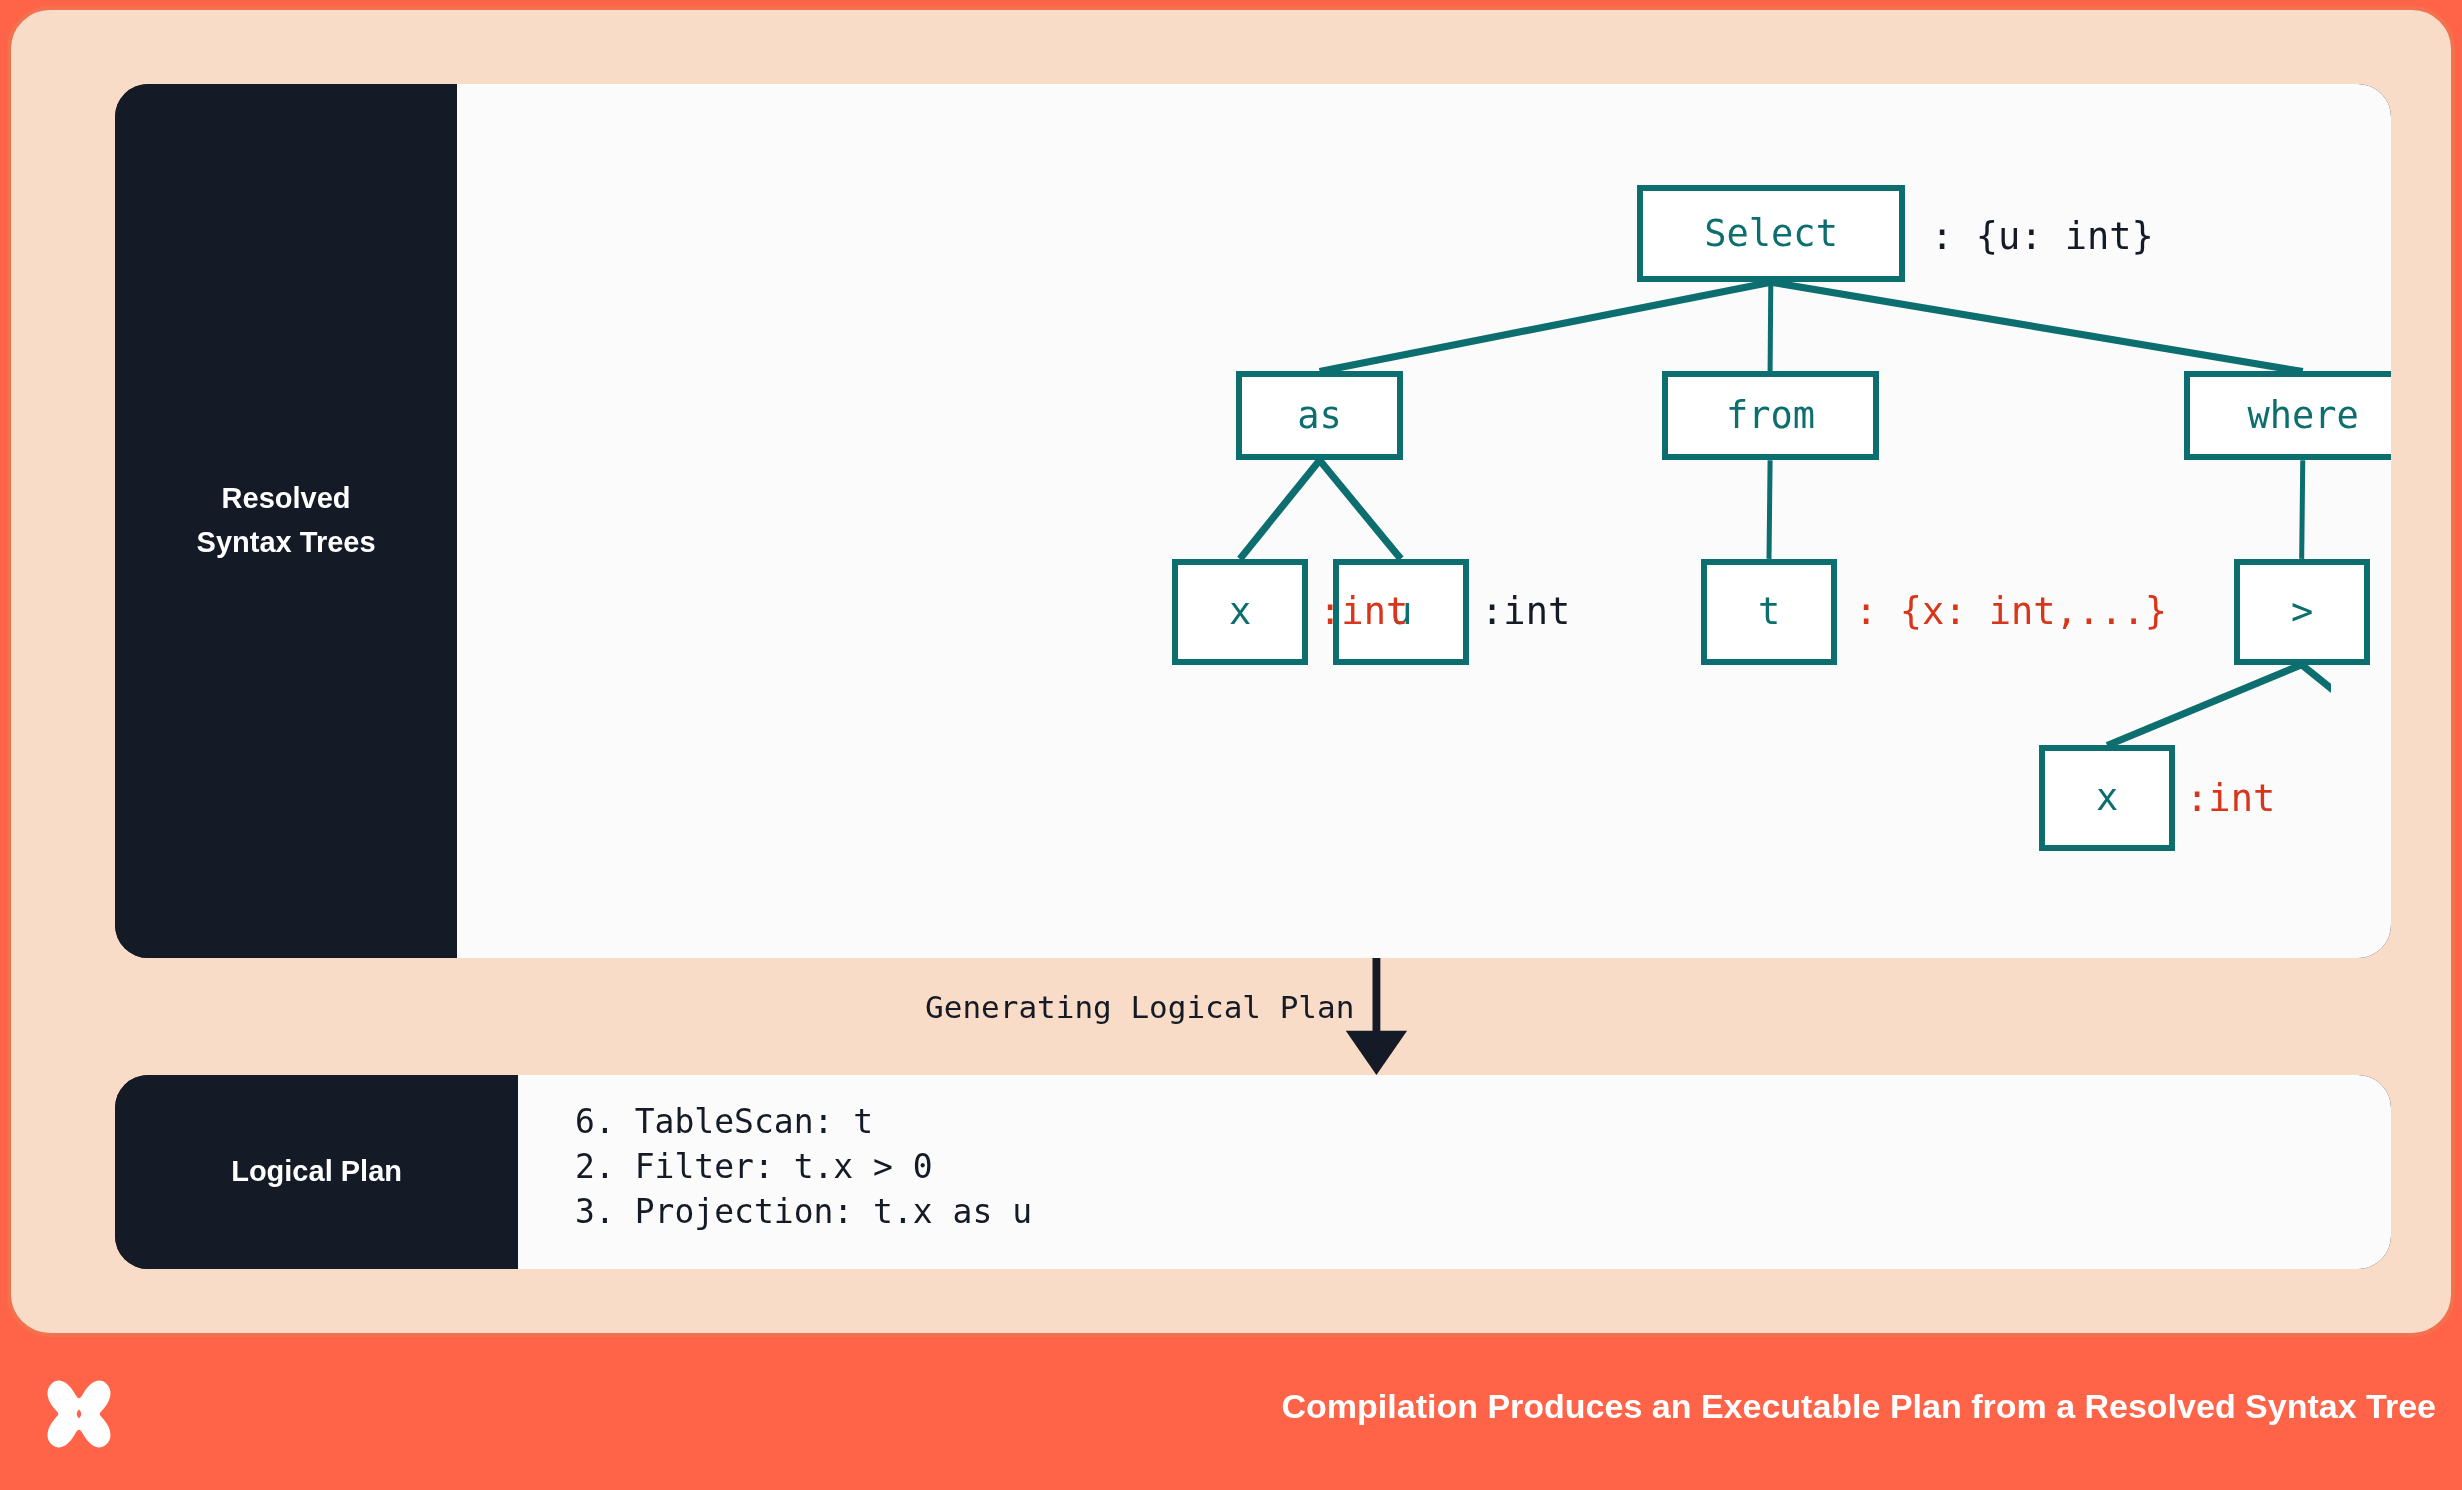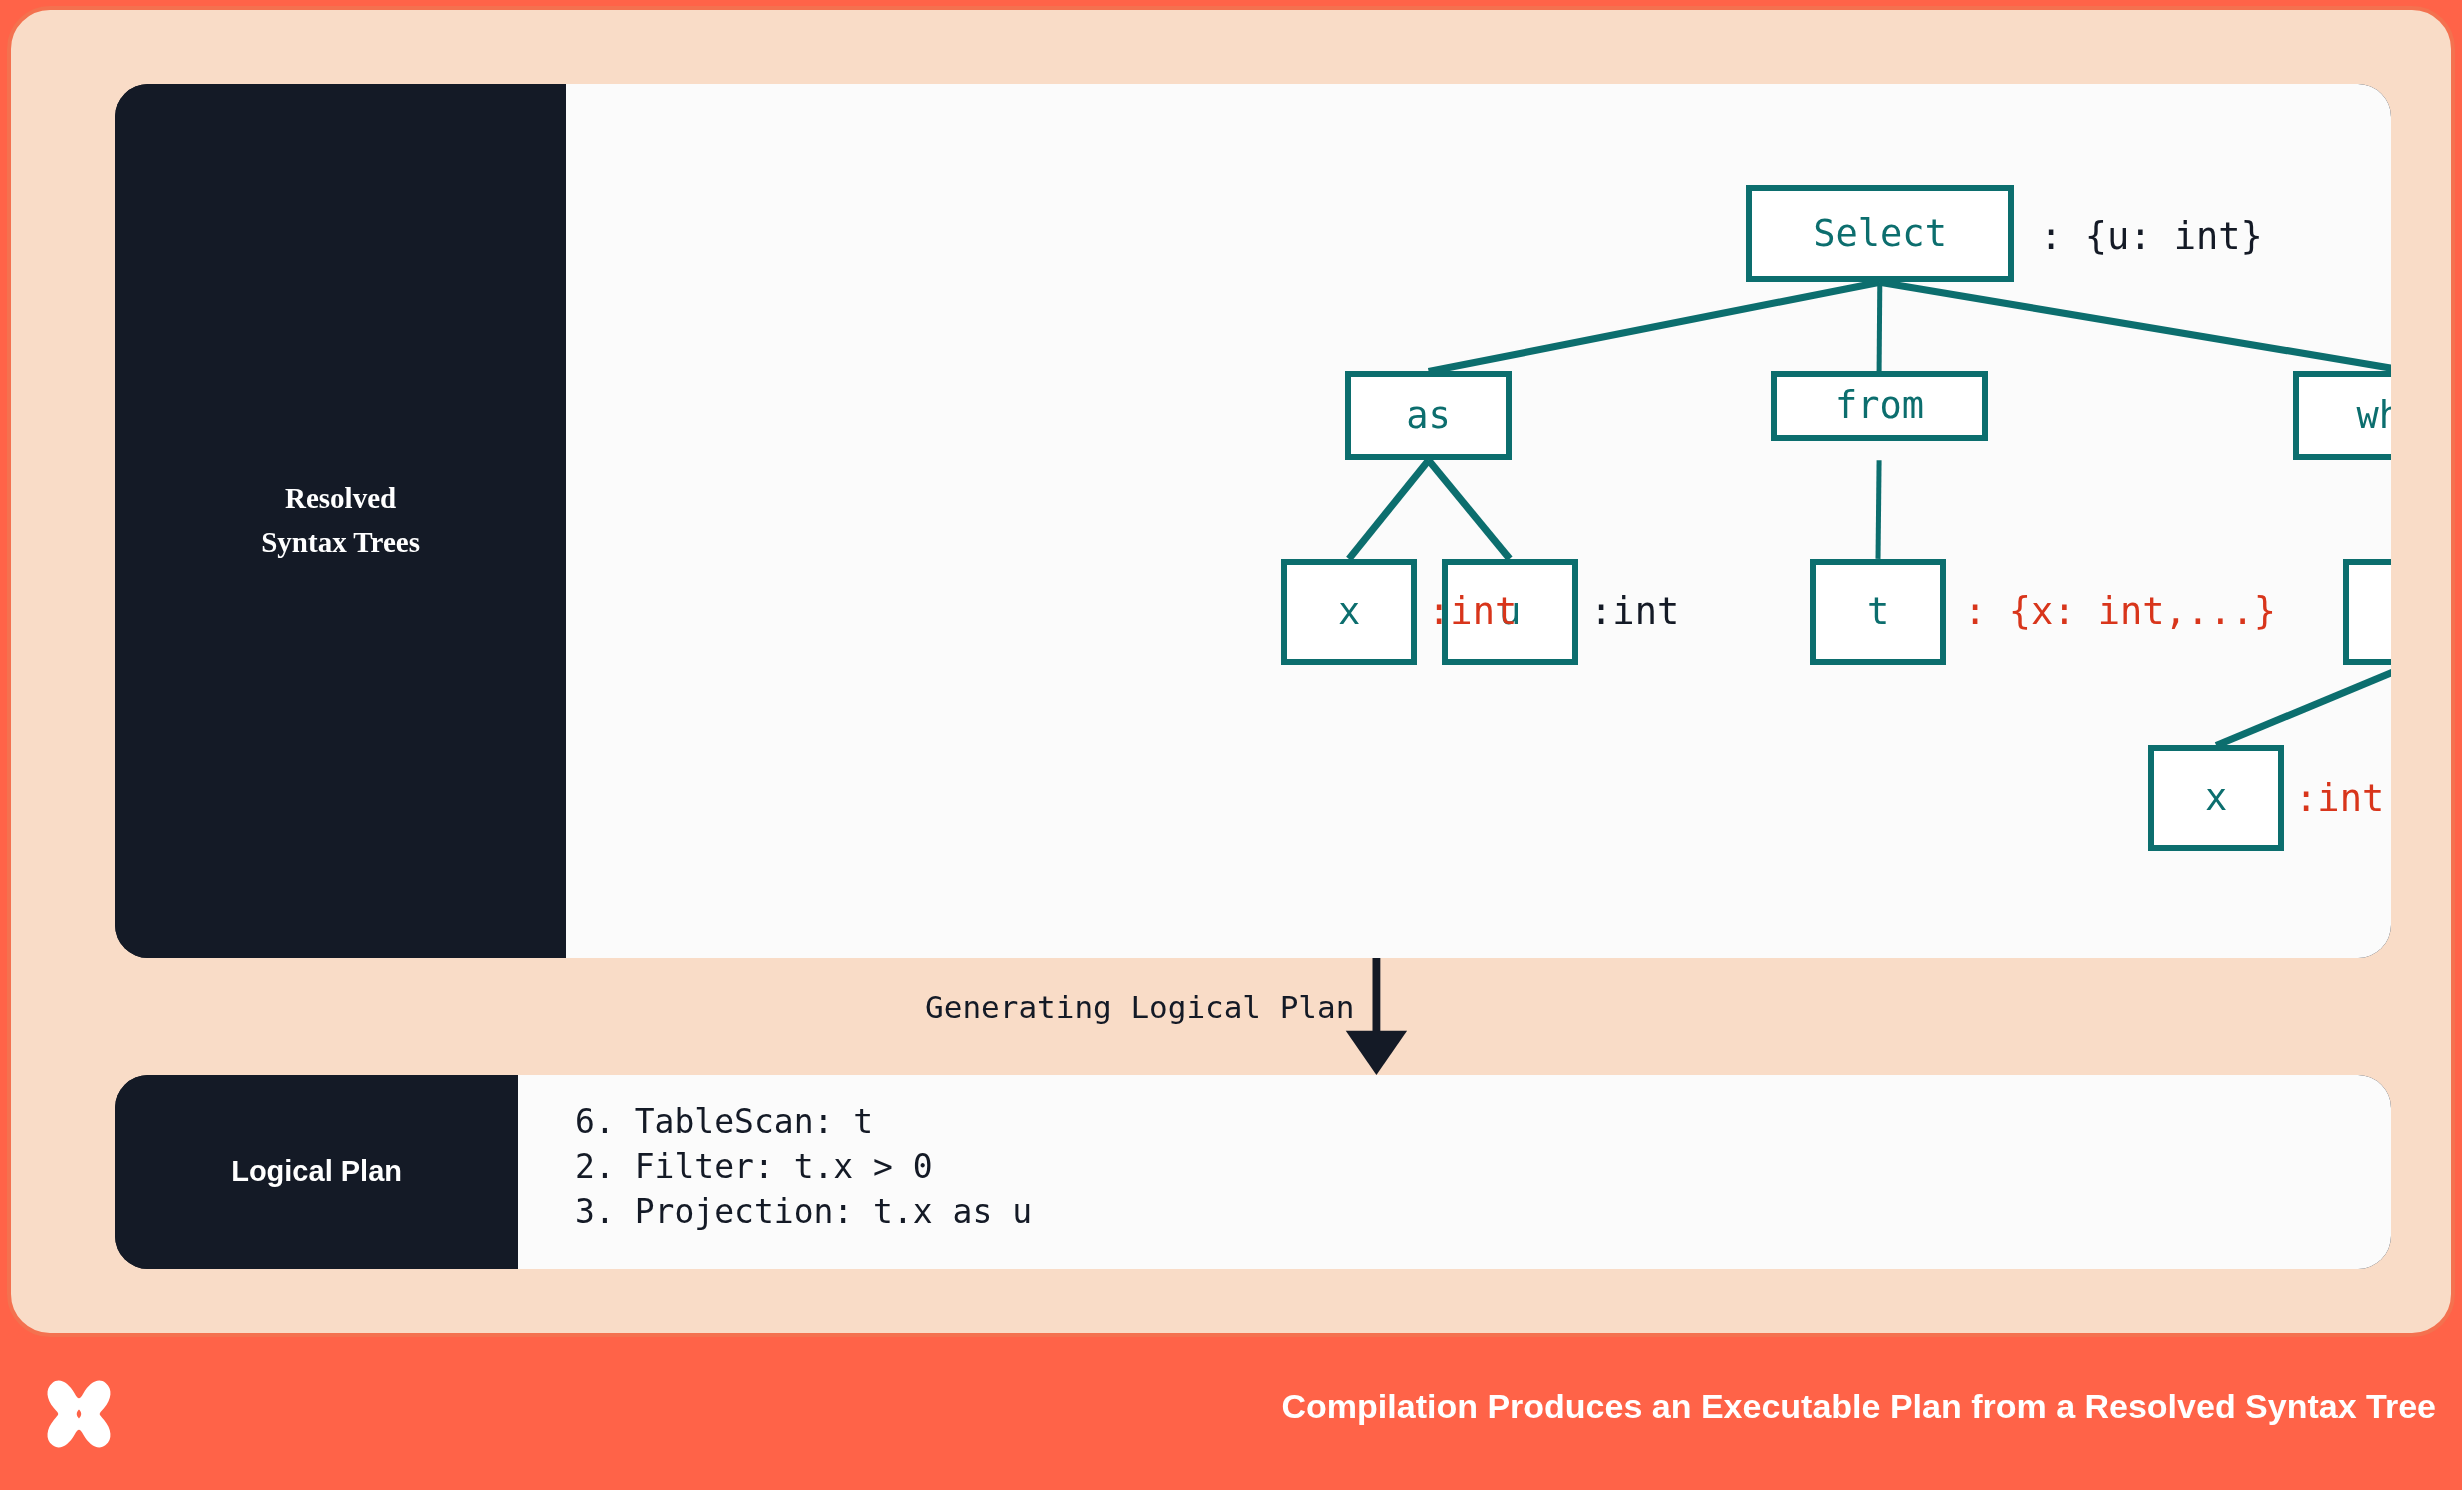--- a/index.html
+++ b/index.html
@@ -44,24 +44,23 @@
     flex:1 1 auto;
     position:relative;
   }
 
   
   #panel-rst {
     left:104px; top:74px;
     width:2276px; height:874px;
   }
   #panel-rst .panel-label {
-    width:451px;
+    width:342px;
     font-size:29px;
     line-height:1.5;
-    font-family:Liberation Serif, serif;
   }
 
   
   #panel-lp {
     left:104px; top:1065px;
     width:2276px; height:194px;
   }
   #panel-lp .panel-label {
     width:403px;
     font-size:29px;
@@ -162,21 +161,21 @@
             <line x1="1206.5" y1="526" x2="1095" y2="664" stroke="#0C6E6E" stroke-width="10"></line>
             <line x1="1206.5" y1="526" x2="1320" y2="664" stroke="#0C6E6E" stroke-width="10"></line>
             <line x1="1836.5" y1="526" x2="1835" y2="664" stroke="#0C6E6E" stroke-width="7"></line>
             <line x1="2581.5" y1="526" x2="2580" y2="664" stroke="#0C6E6E" stroke-width="7"></line>
             <line x1="2580" y1="812" x2="2308" y2="925" stroke="#0C6E6E" stroke-width="10"></line>
             <line x1="2580" y1="812" x2="2720" y2="925" stroke="#0C6E6E" stroke-width="10"></line>
           </svg>
 
       <div class="node" style="left: 1180px; top: 101px; width: 268px; height: 97px;">Select</div>
           <div class="node" style="left: 779px; top: 287px; width: 167px; height: 89px; text-align: center;">as</div>
-          <div class="node" style="left: 1205px; top: 287px; width: 217px; height: 70px;">from</div>
+          <div class="node" style="left: 1205px; top: 287px; width: 217px; height: 89px;">from</div>
           <div class="node" style="left: 1727px; top: 287px; width: 238px; height: 89px;">where</div>
           <div class="node" style="left: 715px; top: 475px; width: 136px; height: 106px;">x</div>
           <div class="node" style="left: 876px; top: 475px; width: 136px; height: 106px;">u</div>
           <div class="node" style="left: 1244px; top: 475px; width: 136px; height: 106px;">t</div>
           <div class="node" style="left: 1777px; top: 475px; width: 136px; height: 106px;">&gt;</div>
           <div class="node" style="left: 1582px; top: 661px; width: 136px; height: 106px;">x</div>
           <div class="ann dark" style="left: 1462px; top: 134px; margin-left: 12px;">: {u: int}</div>
           <div class="ann red" style="left: 862px; top: 509px;">:int</div>
           <div class="ann dark" style="left: 1024px; top: 509px;">:int</div>
           <div class="ann red" style="left: 1398px; top: 509px;">: {x: int,...}</div>

